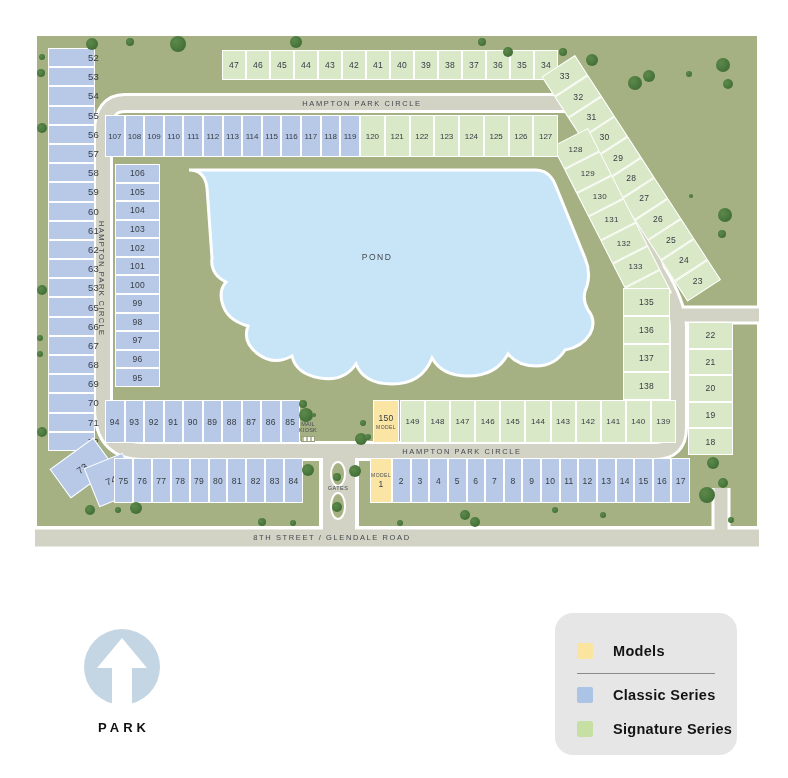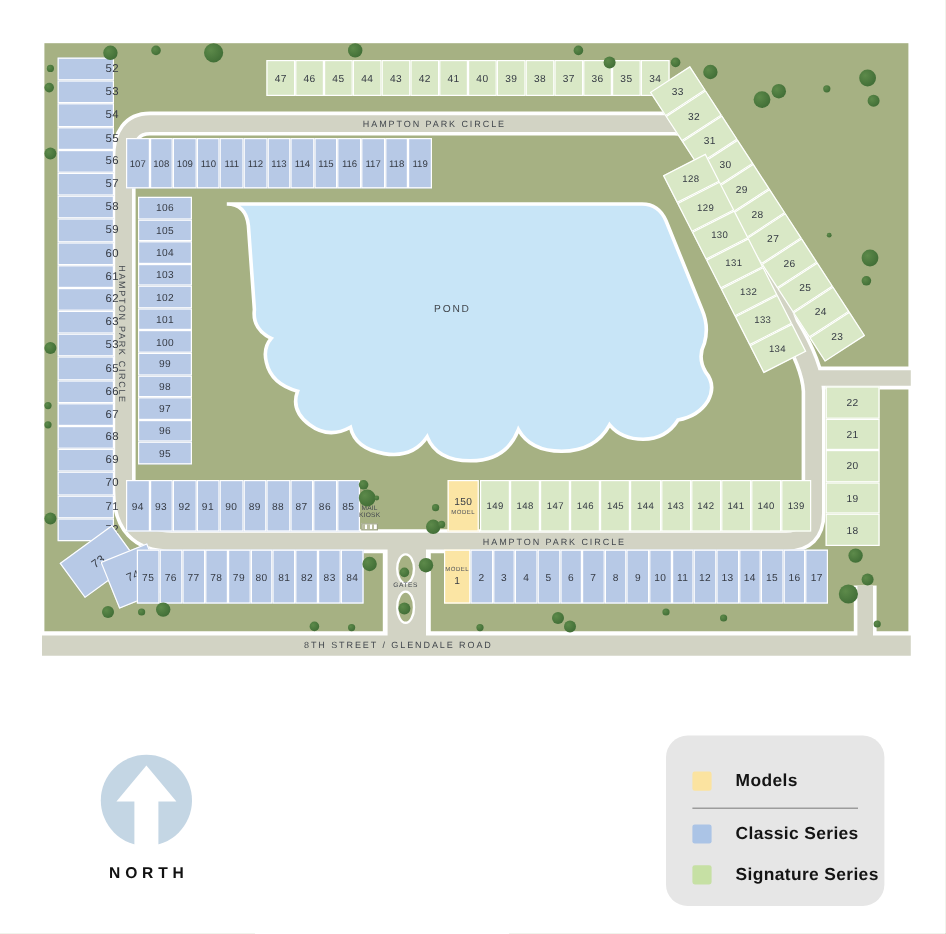--- a/index.html
+++ b/index.html
@@ -298,20 +298,46 @@
       <div class="lot">
         <span>117</span>
       </div>
       <div class="lot">
         <span>118</span>
       </div>
       <div class="lot">
         <span>119</span>
       </div>
     </div>
+  <div class="strip signature" id="row2-signature" style="left:323px;top:79px;width:198px;height:42px">
+      <div class="lot">
+        <span>120</span>
+      </div>
+      <div class="lot">
+        <span>121</span>
+      </div>
+      <div class="lot">
+        <span>122</span>
+      </div>
+      <div class="lot">
+        <span>123</span>
+      </div>
+      <div class="lot">
+        <span>124</span>
+      </div>
+      <div class="lot">
+        <span>125</span>
+      </div>
+      <div class="lot">
+        <span>126</span>
+      </div>
+      <div class="lot">
+        <span>127</span>
+      </div>
+    </div>
 
   <div class="strip col classic" id="col-left-inner" style="left:78px;top:128px;width:45px;height:223px">
       <div class="lot">
         <span>106</span>
       </div>
       <div class="lot">
         <span>105</span>
       </div>
       <div class="lot">
         <span>104</span>
@@ -338,20 +364,34 @@
         <span>97</span>
       </div>
       <div class="lot">
         <span>96</span>
       </div>
       <div class="lot">
         <span>95</span>
       </div>
     </div>
 
+  <div class="strip col signature" id="col-right-inner" style="left:586px;top:252px;width:47px;height:112px">
+      <div class="lot">
+        <span>135</span>
+      </div>
+      <div class="lot">
+        <span>136</span>
+      </div>
+      <div class="lot">
+        <span>137</span>
+      </div>
+      <div class="lot">
+        <span>138</span>
+      </div>
+    </div>
   <div class="strip col signature" id="col-right-outer" style="left:651px;top:286px;width:45px;height:133px">
       <div class="lot">
         <span>22</span>
       </div>
       <div class="lot">
         <span>21</span>
       </div>
       <div class="lot">
         <span>20</span>
       </div>
@@ -595,13 +635,13 @@
     <span class="legend-label">Signature Series</span>
   </div>
 </div>
 
 <div class="compass">
   <div class="compass-circle"></div>
   <svg width="76" height="84">
     <path d="M38,9 L63,39 L48,39 L48,77 L28,77 L28,39 L13,39 Z" fill="#ffffff"></path>
   </svg>
 </div>
-<div class="compass-label">NORTH</div>
+<div class="compass-label">PARK</div>
 
 </body></html>

